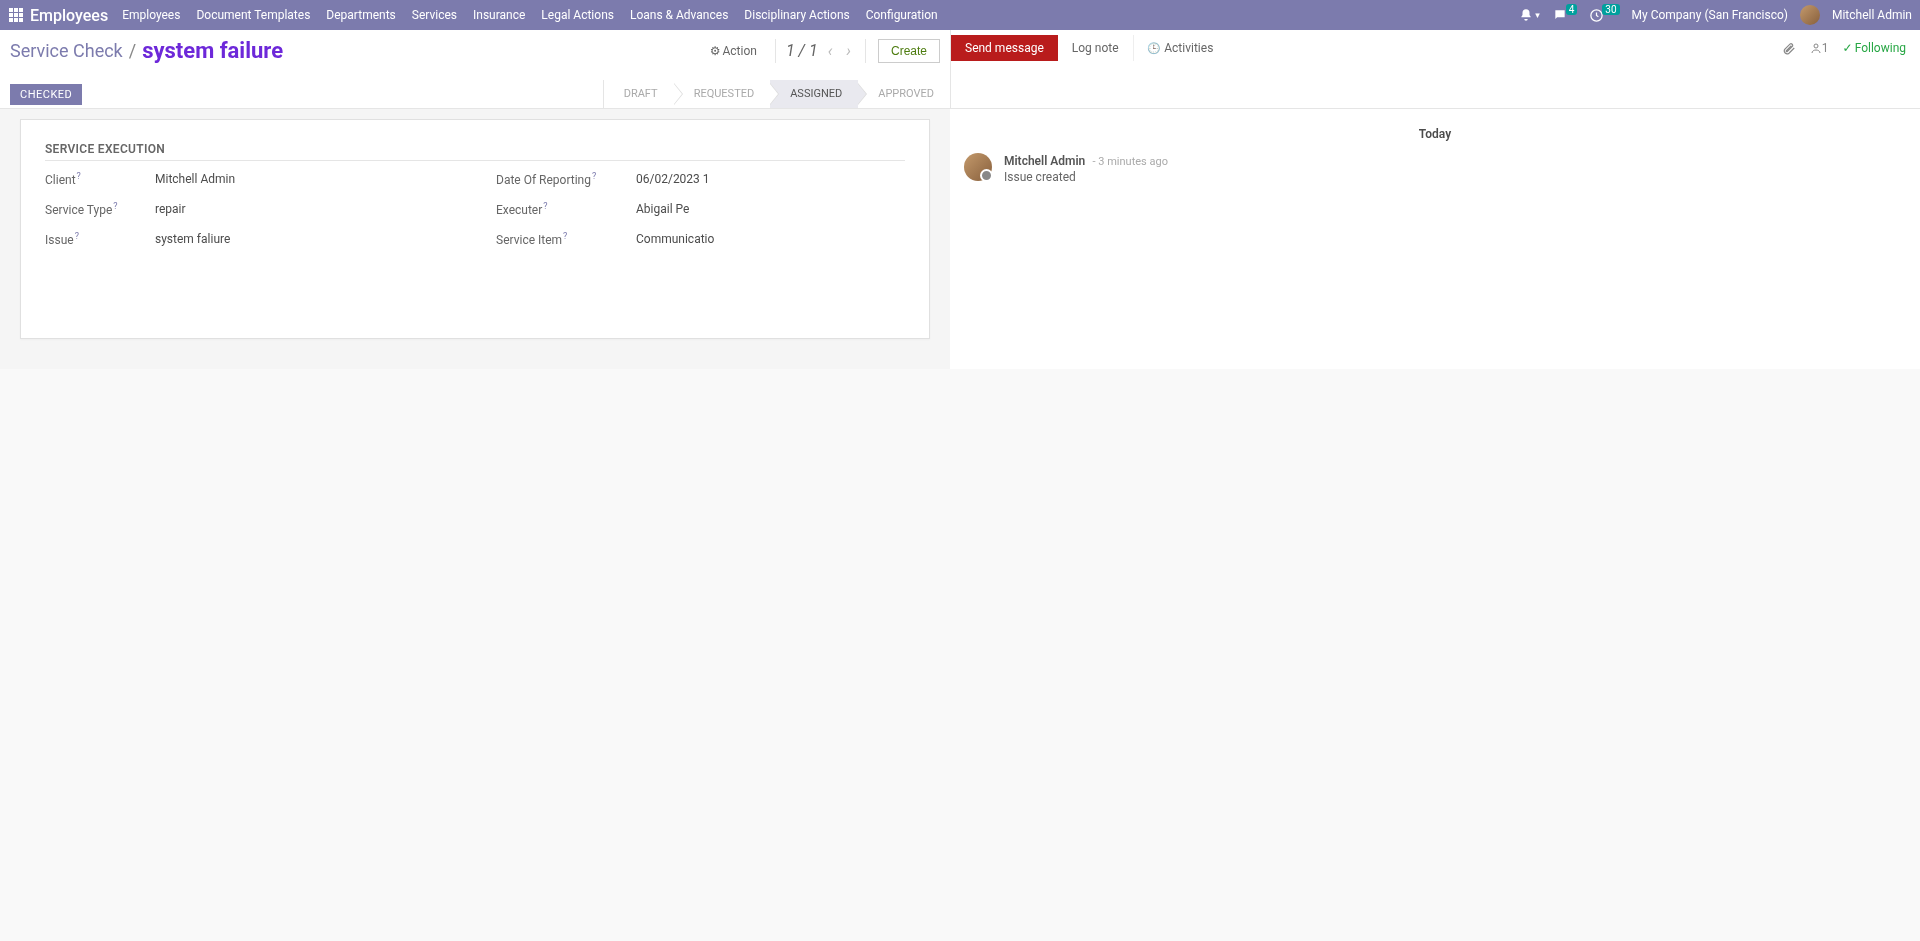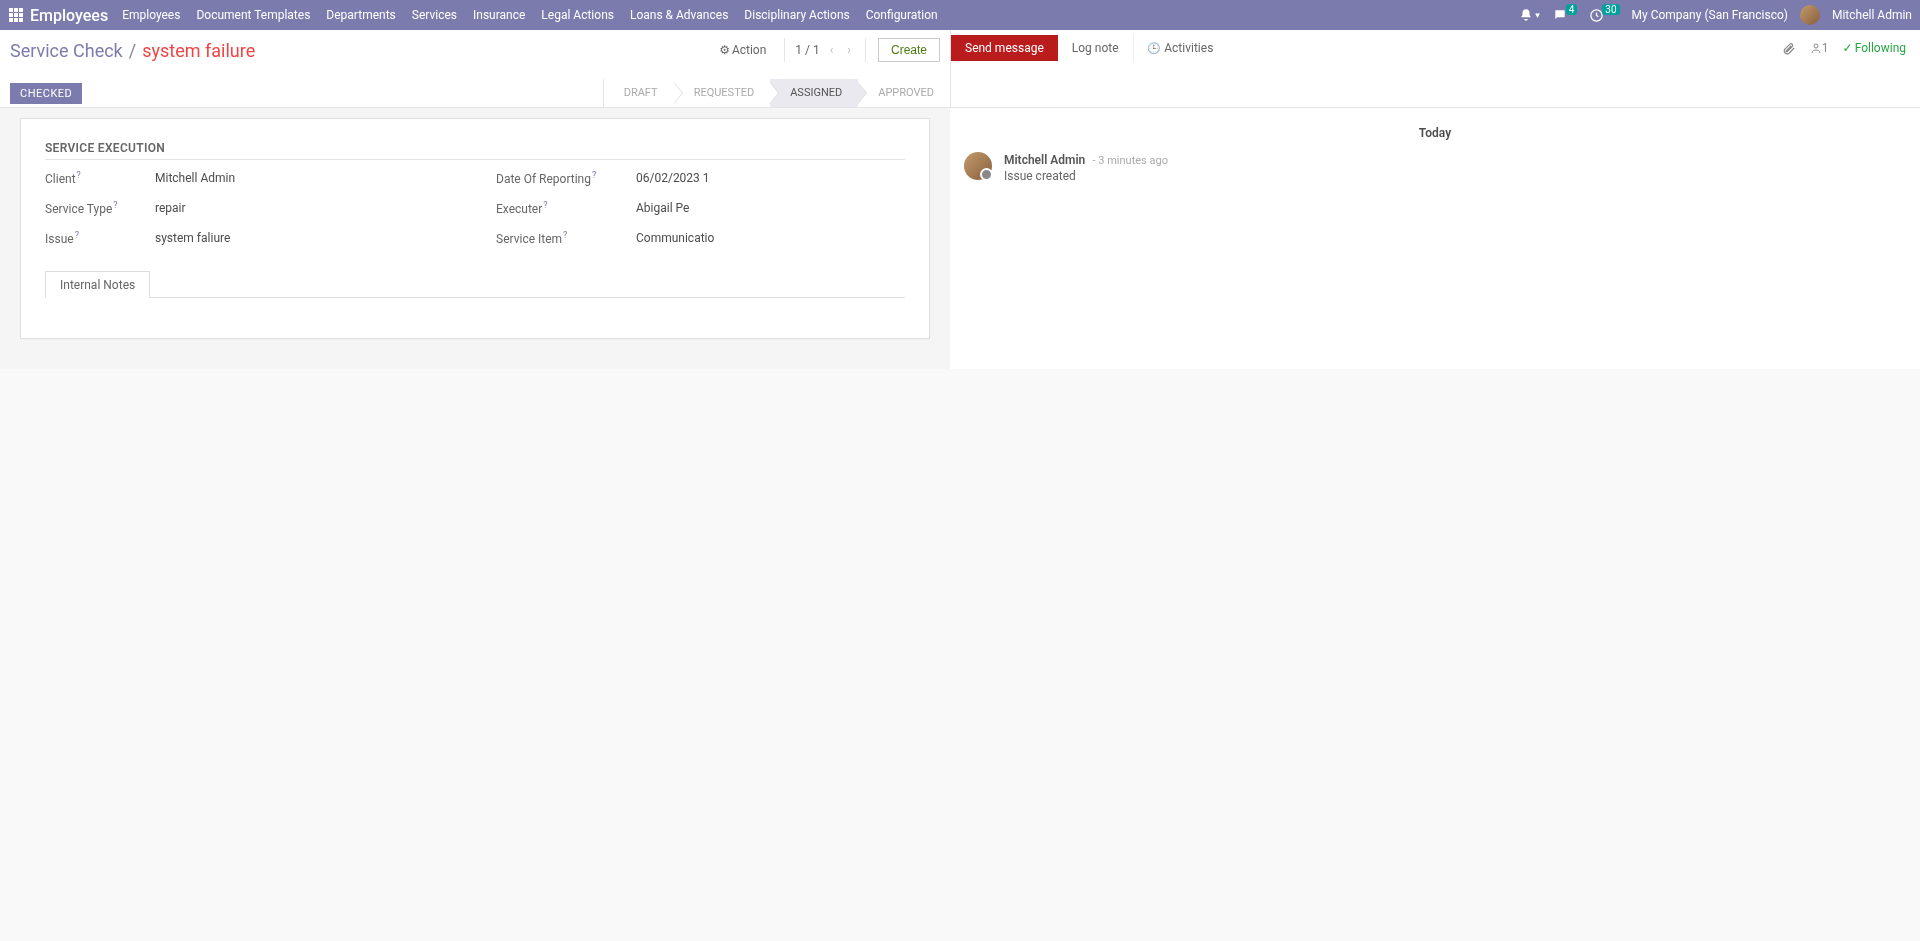--- a/index.html
+++ b/index.html
@@ -13,25 +13,25 @@
 .topnav .right { display: flex; align-items: center; gap: 12px; font-size: 12px; }
 .topnav .badge-wrap { position: relative; display: flex; align-items: center; }
 .topnav .badge { background: #00A09D; color: #fff; font-size: 10px; border-radius: 3px; padding: 0 3px; position: relative; top: -6px; margin-left: -2px; }
 .topnav .avatar { width: 20px; height: 20px; border-radius: 50%; background: linear-gradient(135deg,#c49a6c,#875f3c); display:inline-block; }
 .topnav .caret { font-size: 9px; margin-left: 2px; }
 .control-bar { background: #fff; border-bottom: 1px solid #e5e5e5; display: flex; }
 .cp-left { flex: 0 0 950px; display: flex; flex-direction: column; gap: 13px; }
 .cp-breadcrumb-row { display: flex; align-items: center; padding: 8px 10px 4px 10px; }
 .cp-breadcrumb-row .crumb { font-size: 18px; color: #7C7BAD; cursor: pointer; }
 .cp-breadcrumb-row .sep { font-size: 18px; color: #888; margin: 0 6px; }
-.cp-breadcrumb-row .current { font-size: 18px; color: #ef4444; }
+.cp-breadcrumb-row .current { font-size: 22px; color: #6d28d9; font-weight: bold; }
 .cp-breadcrumb-row .grow { flex: 1; }
 .cp-breadcrumb-row .action-btn { color: #666; font-size: 12px; cursor: pointer; margin-right: 18px; }
 .cp-breadcrumb-row .gear { margin-right: 2px; }
-.cp-breadcrumb-row .pager { color: #666; font-size: 12px; display: flex; align-items: center; gap: 6px; border-left:1px solid #e5e5e5; border-right:1px solid #e5e5e5; padding:0 10px; height:24px;}
+.cp-breadcrumb-row .pager { color: #666; font-size: 16px; display: flex; align-items: center; gap: 6px; border-left:1px solid #e5e5e5; border-right:1px solid #e5e5e5; padding:0 10px; height:24px;font-style:italic;}
 .cp-breadcrumb-row .pager .arrow { color: #bbb; cursor: pointer; padding: 0 4px; }
 .cp-breadcrumb-row .create-btn { border: 1px solid #ccc; background: #fff; padding: 4px 12px; color: #4d7c0f; font-size: 12px; cursor: pointer; margin-left:12px;}
 .cp-statusrow { display: flex; align-items: center; padding: 0 0 0 10px; height: 28px; }
 .cp-statusrow .checked-badge { background: #7C7BAD; color: #fff; font-size: 11px; padding: 4px 10px; letter-spacing: 0.5px; }
 .cp-statusrow .grow { flex: 1; }
 .statusbar { display: flex; align-items: center; height: 28px; border-left: 1px solid #e5e5e5;}
 .statusbar .stage { position: relative; font-size: 11px; color: #aaa; padding: 0 16px 0 20px; height: 28px; line-height: 28px; background:#fff;}
 .statusbar .stage.active { color: #555; background:#e9e9ef;}
 .statusbar .stage::after { content:""; position:absolute; right:-8px; top:4px; width:0;height:0;border-top:10px solid transparent;border-bottom:10px solid transparent;border-left:8px solid #fff; z-index:2;}
 .statusbar .stage.active::after { border-left-color:#e9e9ef;}
@@ -204,24 +204,20 @@
           <div class="form-row">
             <span class="lbl" style="width:140px"><span>Executer</span><span class="q">?</span></span>
             <span class="val">Abigail Pe</span>
           </div>
           <div class="form-row">
             <span class="lbl" style="width:140px"><span>Service Item</span><span class="q">?</span></span>
             <span class="val">Communicatio</span>
           </div>
         </div>
       </div>
-      <div class="tabbar">
-        <span class="tab">Internal Notes</span>
-        <div class="tabbar-line"></div>
-      </div>
     </div>
   </div>
 
   <div class="chatter-pane">
     <div class="today">Today</div>
     <div class="msg">
       <span class="av"></span>
       <div class="body">
         <span class="author">Mitchell Admin</span>
         <span class="time">- 3 minutes ago</span>

